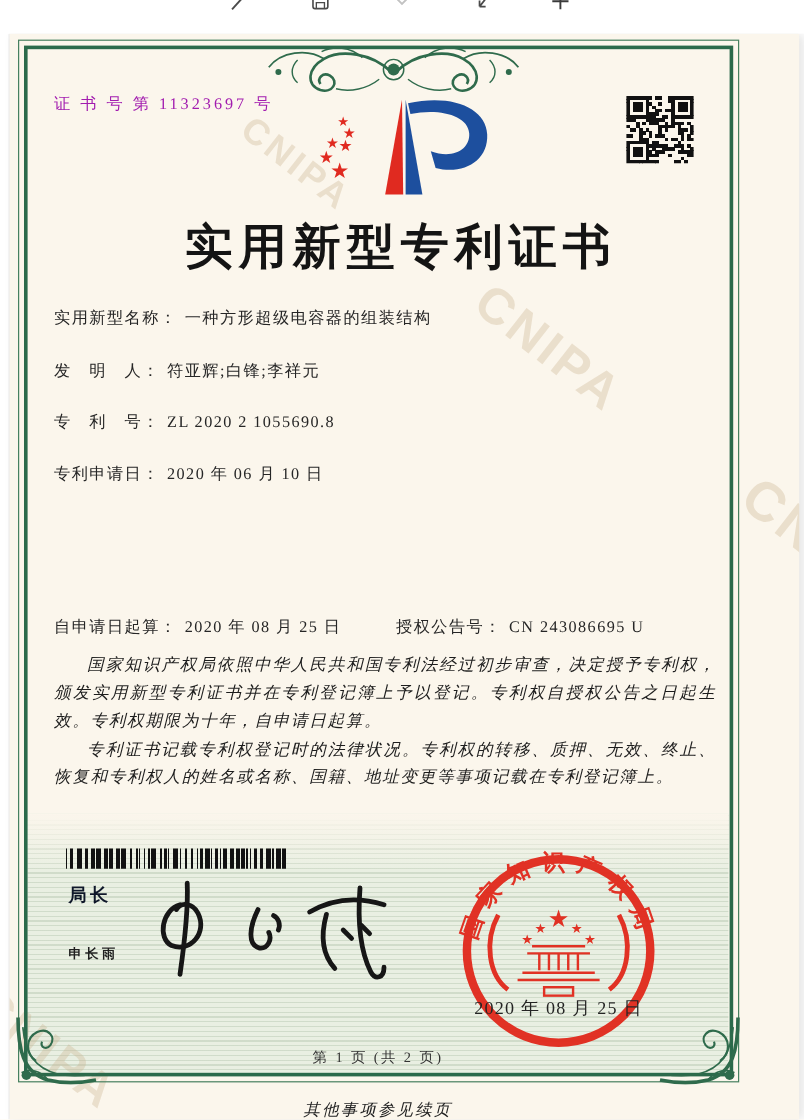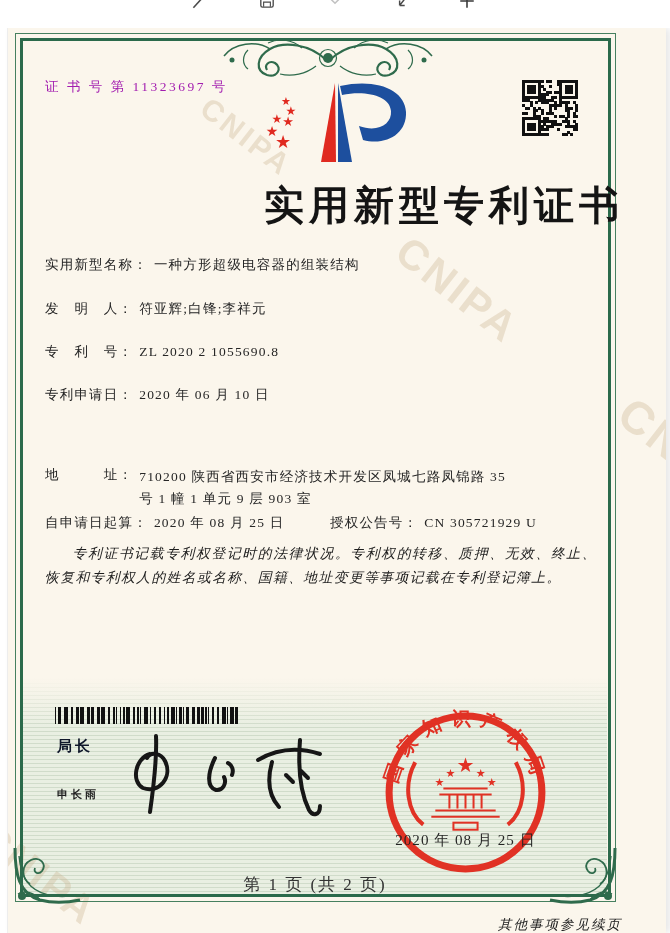--- a/index.html
+++ b/index.html
@@ -29,42 +29,42 @@
       color:rgba(198,175,137,0.32);transform:rotate(38deg);letter-spacing:3px;z-index:0;white-space:nowrap;}
 
   .orn-top{position:absolute;left:210px;top:8px;width:220px;height:46px;z-index:2;}
   .orn-corner{position:absolute;width:72px;height:62px;z-index:2;}
   .orn-bl{left:2px;top:814px;}
   .orn-br{left:540px;top:814px;transform:scaleX(-1);}
 
   .cert-no{position:absolute;left:37px;top:50px;font-size:13.5px;letter-spacing:2.5px;color:#a21caf;z-index:2;}
   .logo{position:absolute;left:254px;top:48px;width:150px;height:95px;z-index:2;}
   .qr{position:absolute;left:514px;top:52px;width:56px;height:56px;z-index:2;}
-  .title{position:absolute;left:36px;top:150px;width:580px;text-align:right;font-size:40px;
+  .title{position:absolute;left:36px;top:150px;width:580px;text-align:center;font-size:40px;
          font-weight:bold;letter-spacing:5px;color:#141414;z-index:2;white-space:nowrap;}
 
   .row{position:absolute;left:37px;font-size:13.5px;letter-spacing:1.2px;color:#262626;z-index:2;white-space:nowrap;}
   .row .val{margin-left:6px;}
   .row-addr .val{display:inline-block;vertical-align:top;white-space:pre-line;max-width:440px;line-height:22px;margin-left:6px;}
   .grant-no{position:absolute;left:285px;top:0;}
 
   .paras{position:absolute;left:37px;top:514px;width:552px;z-index:2;}
   .paras p{margin:0;text-indent:2em;font-style:italic;font-size:13.8px;line-height:23.5px;
            letter-spacing:1.4px;text-align:justify;color:#1d1d1d;}
 
   .barcode{position:absolute;left:47px;top:679px;width:184px;height:17px;z-index:2;}
   .issuer-title{position:absolute;left:49px;top:709px;font-size:15px;font-weight:bold;letter-spacing:3px;color:#0f172a;z-index:2;}
   .issuer-name{position:absolute;left:49px;top:759px;font-size:11px;font-weight:bold;letter-spacing:3px;color:#1f1f1f;z-index:2;}
   .signature{position:absolute;left:112px;top:702px;width:225px;height:95px;z-index:3;}
 
   .seal{position:absolute;left:365px;top:672px;width:185px;height:185px;z-index:3;opacity:0.95;}
 
-  .footer{position:absolute;left:0;top:845px;width:614px;text-align:center;font-size:17px;
+  .footer{position:absolute;left:0;top:845px;width:614px;text-align:center;font-size:12px;
           letter-spacing:2px;color:#333;z-index:2;}
-  .note{position:absolute;left:0;top:888px;width:614px;text-align:right;font-size:13.5px;
+  .note{position:absolute;left:0;top:888px;width:614px;text-align:center;font-size:13.5px;
         font-style:italic;letter-spacing:2px;color:#222;z-index:2;}
 </style>
 </head>
 <body>
 
 <div class="toolbar">
   <span class="tb-icon" style="left:190px">
     <svg viewBox="0 0 16 16">
         <path d="M3,14 L13,3" stroke="#4a4a4a" stroke-width="1.4" fill="none"></path>
       </svg>
@@ -393,32 +393,29 @@
   </div>
   <div class="row" style="top:228px">
     <span>实用新型名称：</span><span class="val">一种方形超级电容器的组装结构</span>
   </div>
   <div class="row" style="top:315px">
     <span>专　利　号：</span><span class="val">ZL 2020 2 1055690.8</span>
   </div>
   <div class="row" style="top:358px">
     <span>专利申请日：</span><span class="val">2020 年 06 月 10 日</span>
   </div>
-  <div class="row row-addr" style="top:438px">
-    <span>地　　　址：</span><span class="val">710200 陕西省西安市经济技术开发区凤城七路凤锦路 35
-号 1 幢 1 单元 9 层 903 室</span>
-  </div>
   <div class="row" style="top:486px">
     <span>自申请日起算：</span><span class="val">2020 年 08 月 25 日</span>
     <span class="grant-no">
-      <span>授权公告号：</span><span class="val">CN 305721929 U</span>
+      <span>授权公告号：</span><span class="val">CN 243086695 U</span>
     </span>
   </div>
 
   <div class="paras">
+    <p>国家知识产权局依照中华人民共和国专利法经过初步审查，决定授予专利权，颁发实用新型专利证书并在专利登记簿上予以登记。专利权自授权公告之日起生效。专利权期限为十年，自申请日起算。</p>
     <p>专利证书记载专利权登记时的法律状况。专利权的转移、质押、无效、终止、恢复和专利权人的姓名或名称、国籍、地址变更等事项记载在专利登记簿上。</p>
   </div>
 
   <svg class="barcode" id="barcode" viewBox="0 0 184 17" fill="#111" shape-rendering="crispEdges">
       <rect x="0" y="0" width="1" height="17"></rect>
       <rect x="3" y="0" width="3" height="17"></rect>
       <rect x="9" y="0" width="4" height="17"></rect>
       <rect x="16" y="0" width="2" height="17"></rect>
       <rect x="21" y="0" width="3" height="17"></rect>
       <rect x="25" y="0" width="4" height="17"></rect>

